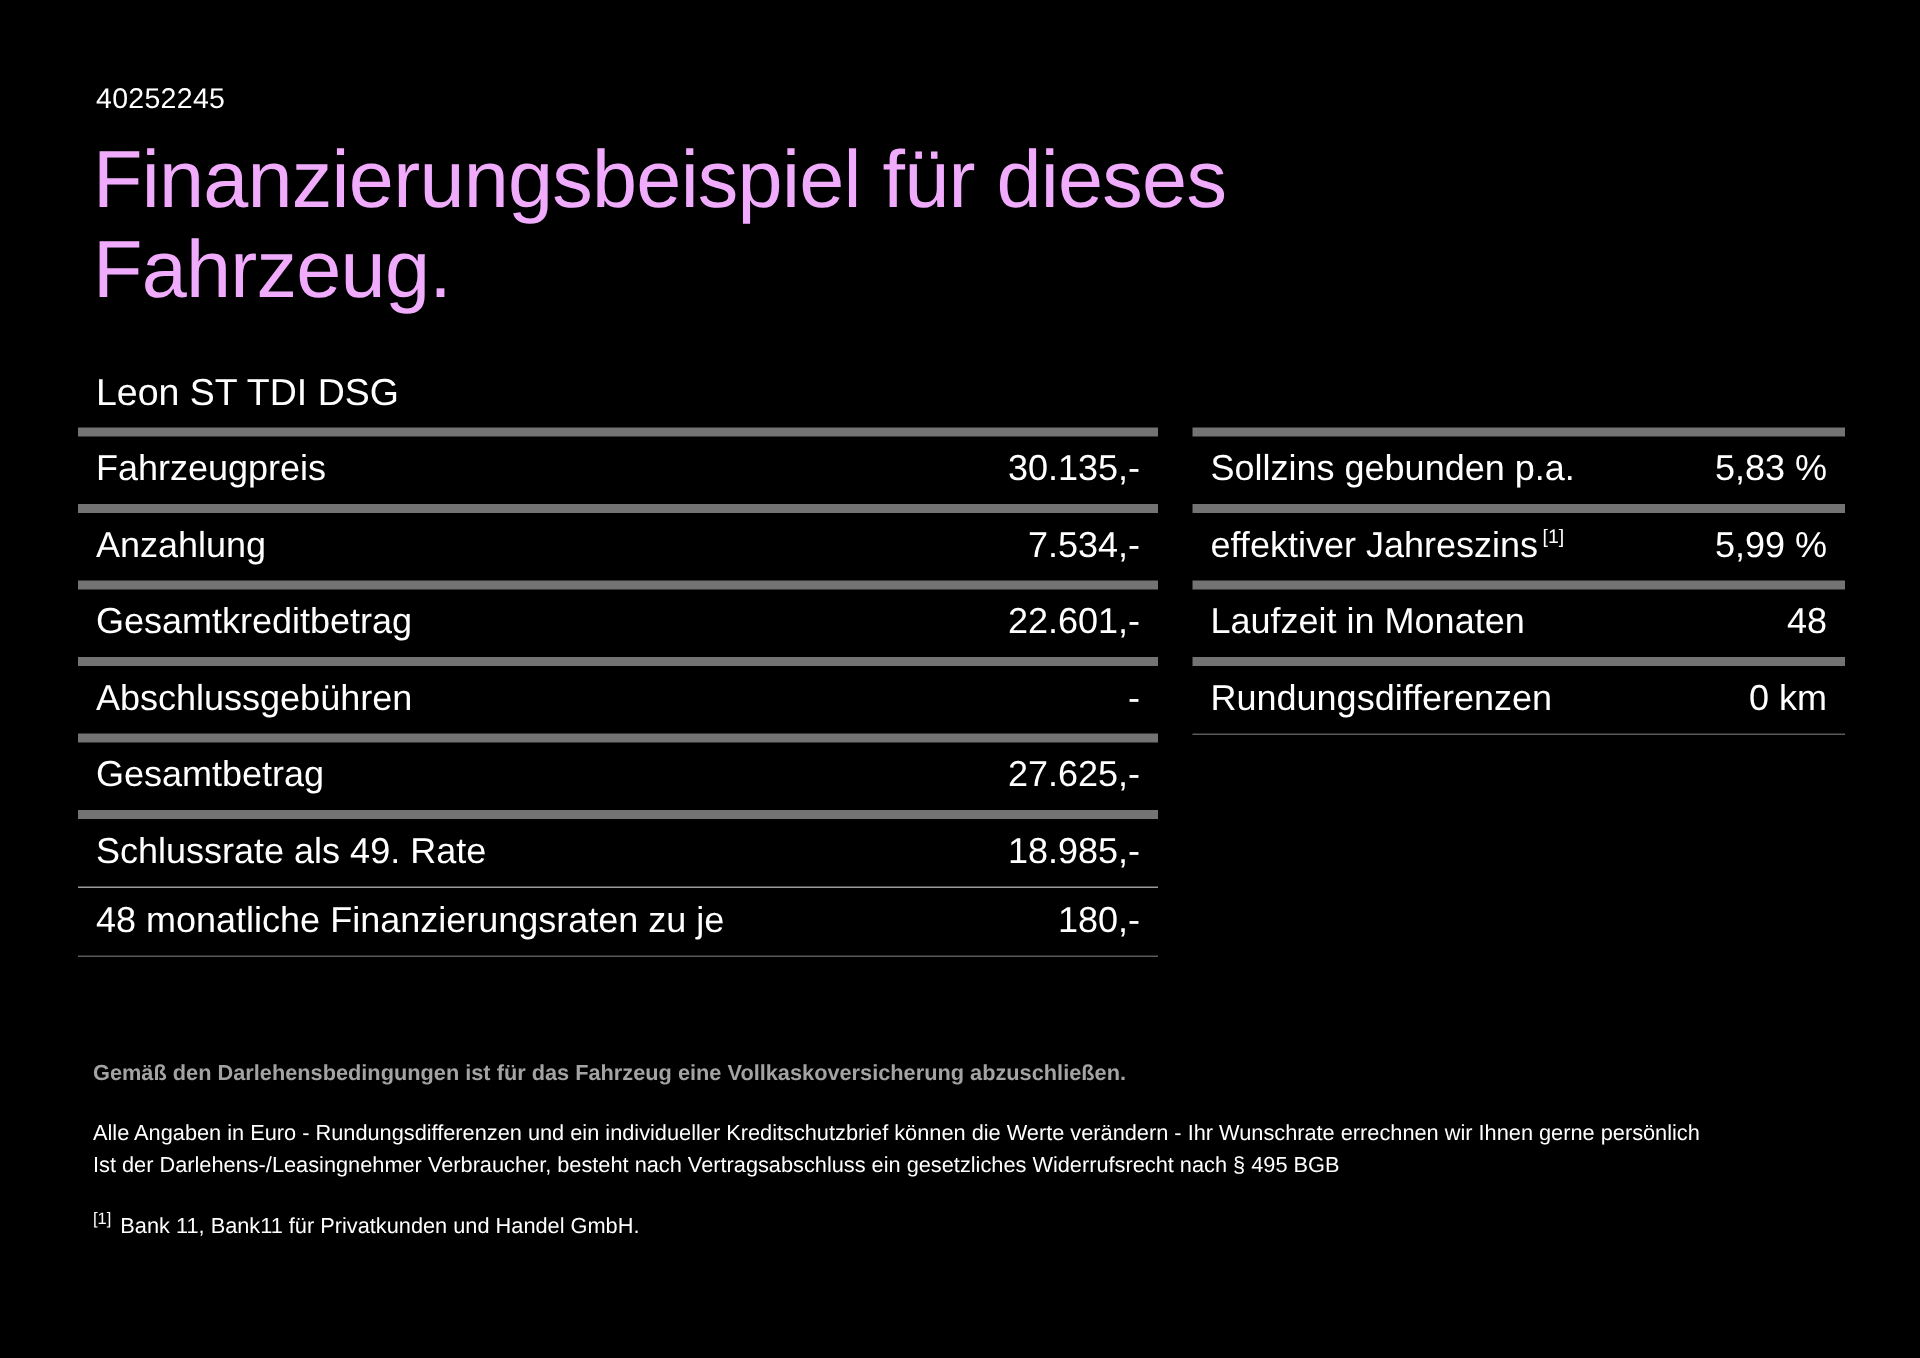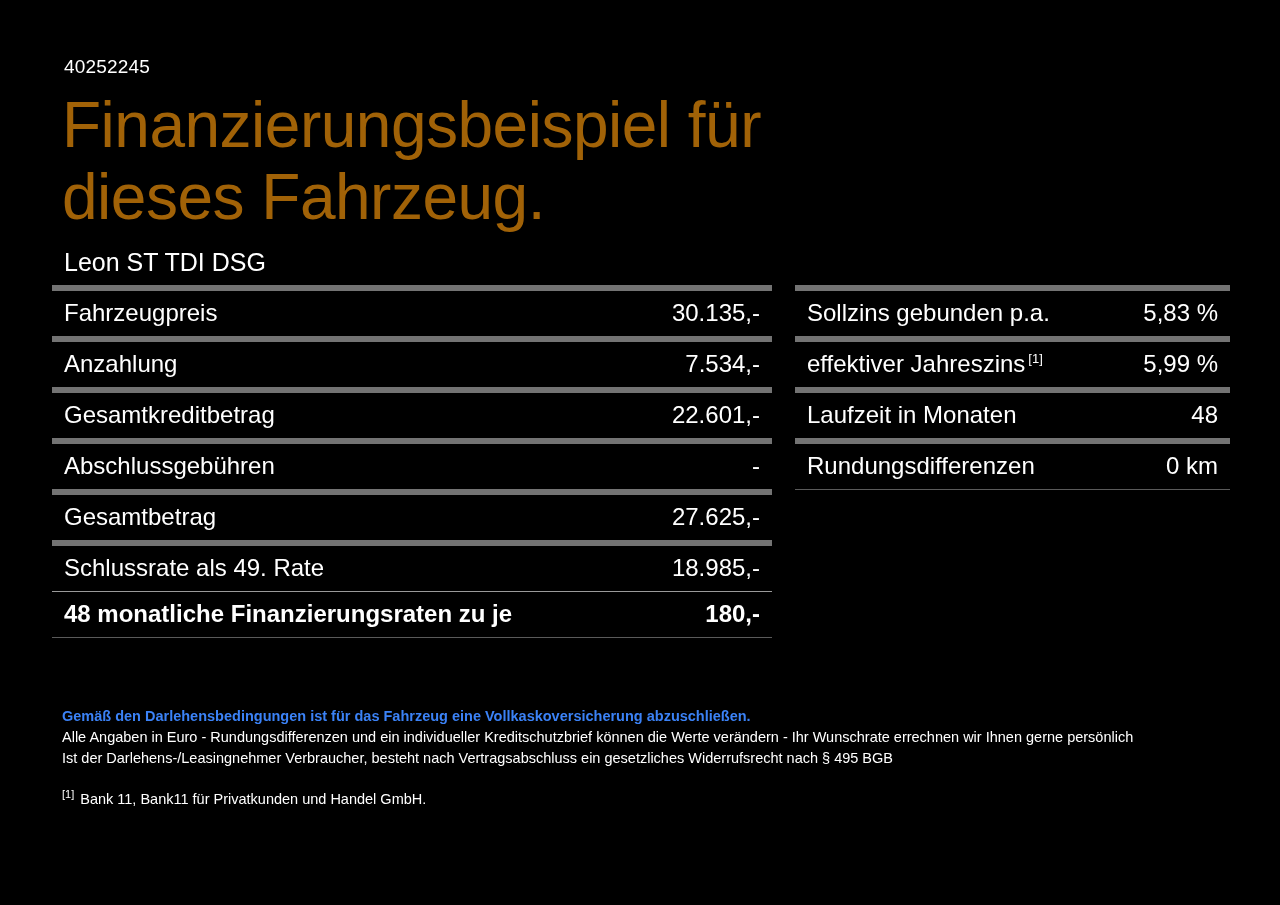--- a/index.html
+++ b/index.html
@@ -22,24 +22,24 @@
     left: 64px;
     top: 56px;
     font-size: 19px;
     color: #ffffff;
     letter-spacing: 0.2px;
   }
   .headline {
     position: absolute;
     left: 62px;
     top: 90px;
-    font-size: 64px;
+    font-size: 54px;
     line-height: 1.12;
     font-weight: 400;
-    color: #a16207;
+    color: #f0abfc;
     letter-spacing: -0.5px;
     width: 860px;
   }
   .model {
     position: absolute;
     left: 64px;
     top: 248px;
     font-size: 25px;
     color: #ffffff;
     font-weight: 400;
@@ -62,38 +62,38 @@
     align-items: baseline;
     border-top: 6px solid #737373;
     padding: 8px 12px 9px 12px;
     font-size: 24px;
     color: #ffffff;
     min-height: 43px;
   }
   .row .label { white-space: nowrap; }
   .row .value { white-space: nowrap; text-align: right; }
   .row.last { border-bottom: 1px solid #5a5a5a; }
-  .row.bold { font-weight: 700; }
+  .row.bold { font-weight: 400; }
   .row.bold-top { border-top: 1px solid #9a9a9a; }
   .sup {
     font-size: 13px;
     vertical-align: super;
     margin-left: 3px;
   }
   .notes {
     position: absolute;
     left: 62px;
     top: 708px;
     width: 1160px;
   }
   .note-bold {
     font-size: 14.5px;
     font-weight: 700;
-    color: #3b82f6;
-    margin-bottom: 5px;
+    color: #a3a3a3;
+    margin-bottom: 24px;
   }
   .note-line {
     font-size: 14.5px;
     color: #ffffff;
     margin-bottom: 5px;
     font-weight: 400;
   }
   .note-foot {
     font-size: 14.5px;
     color: #ffffff;

